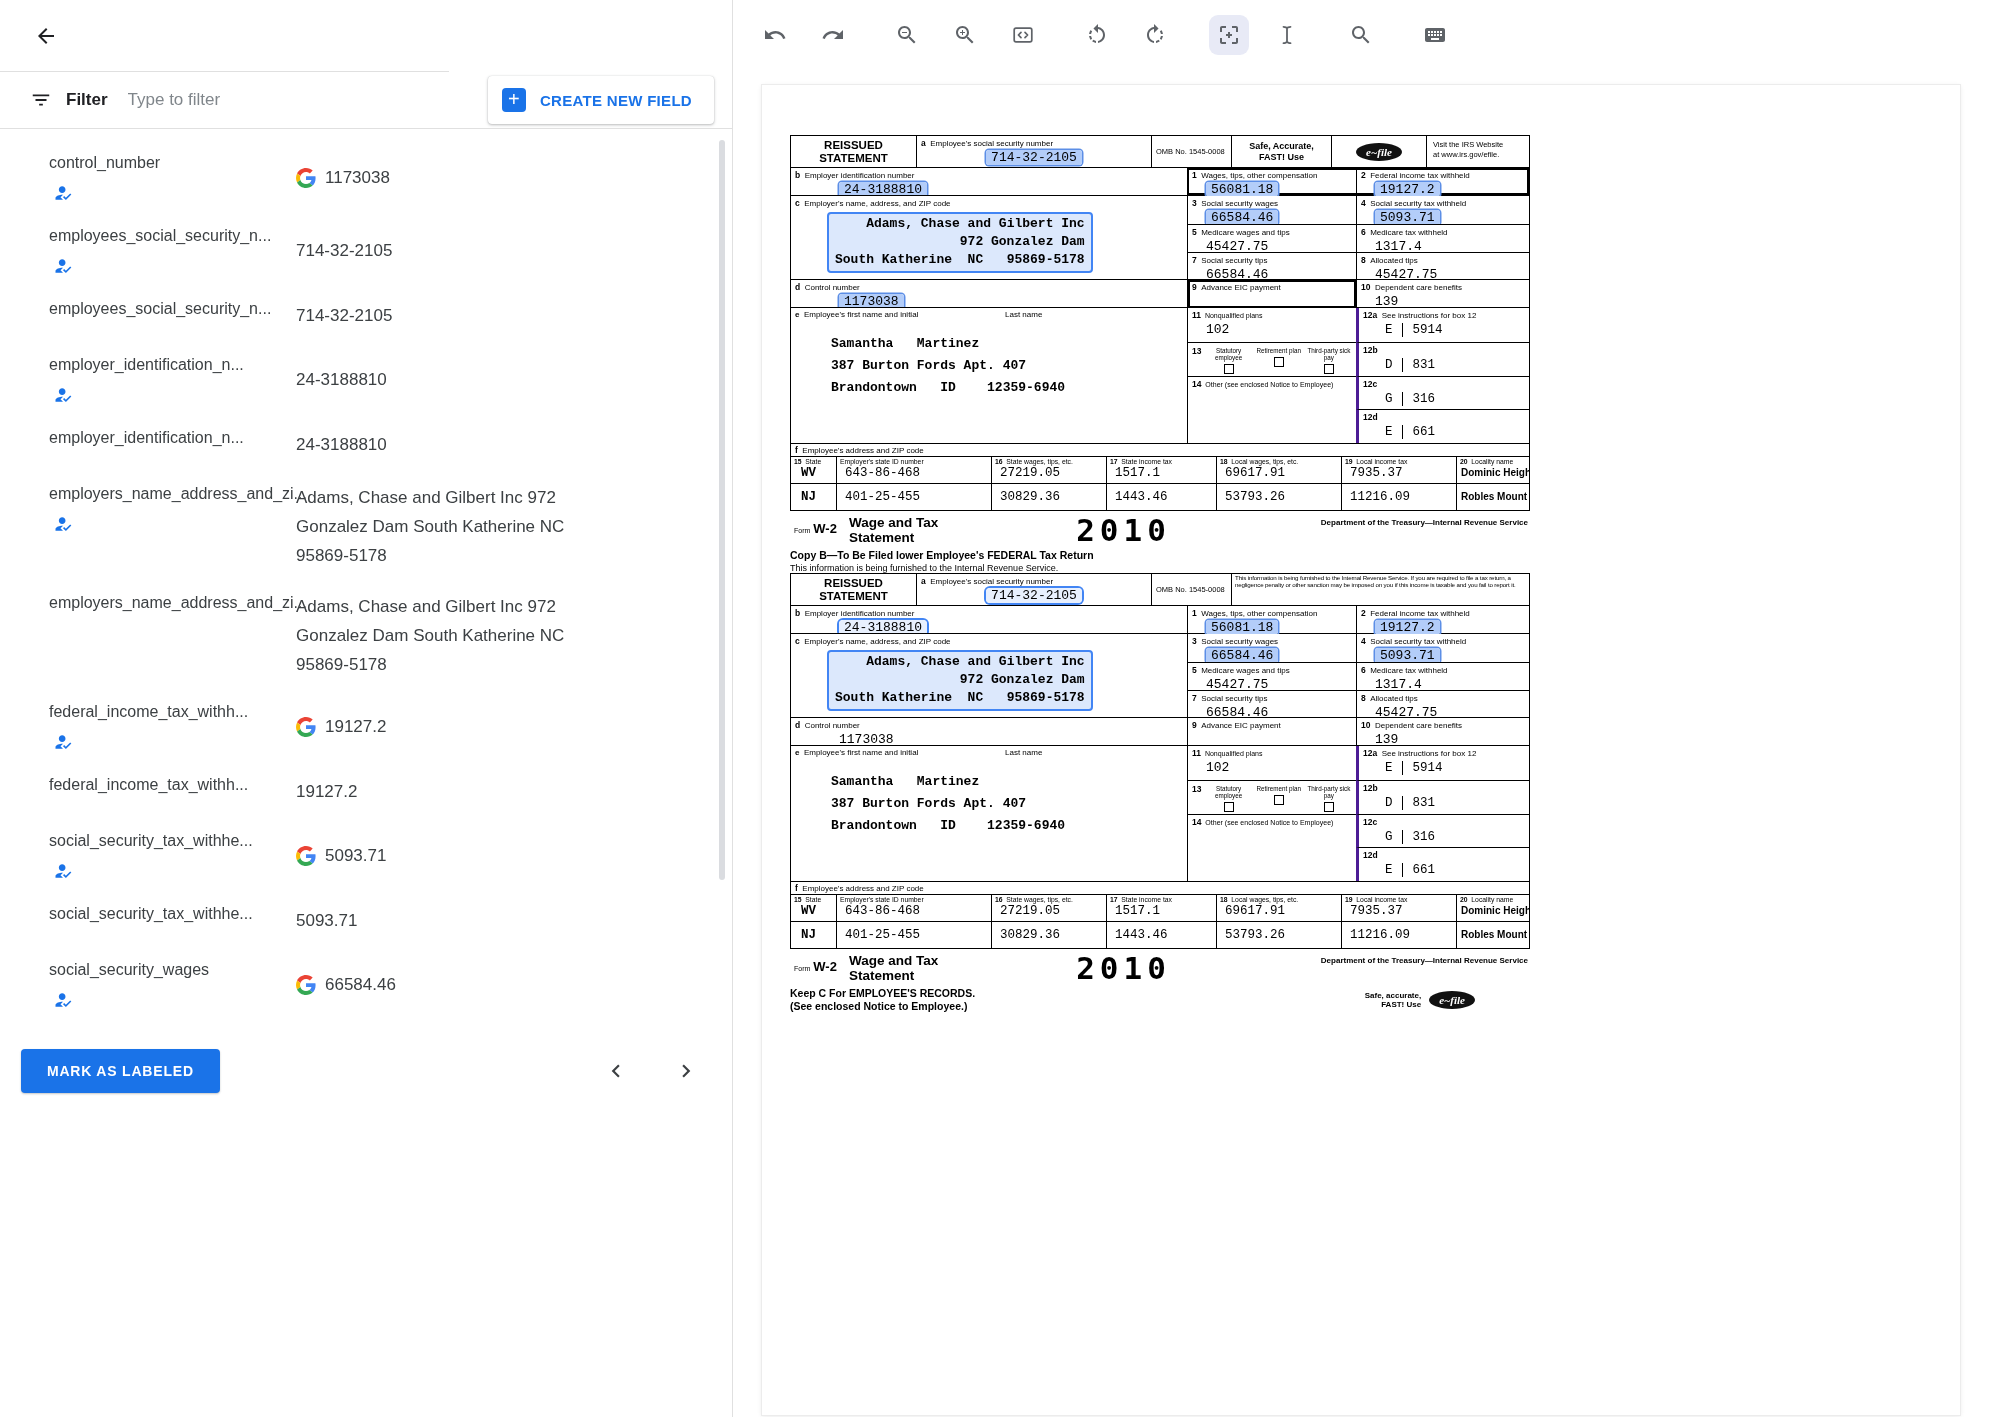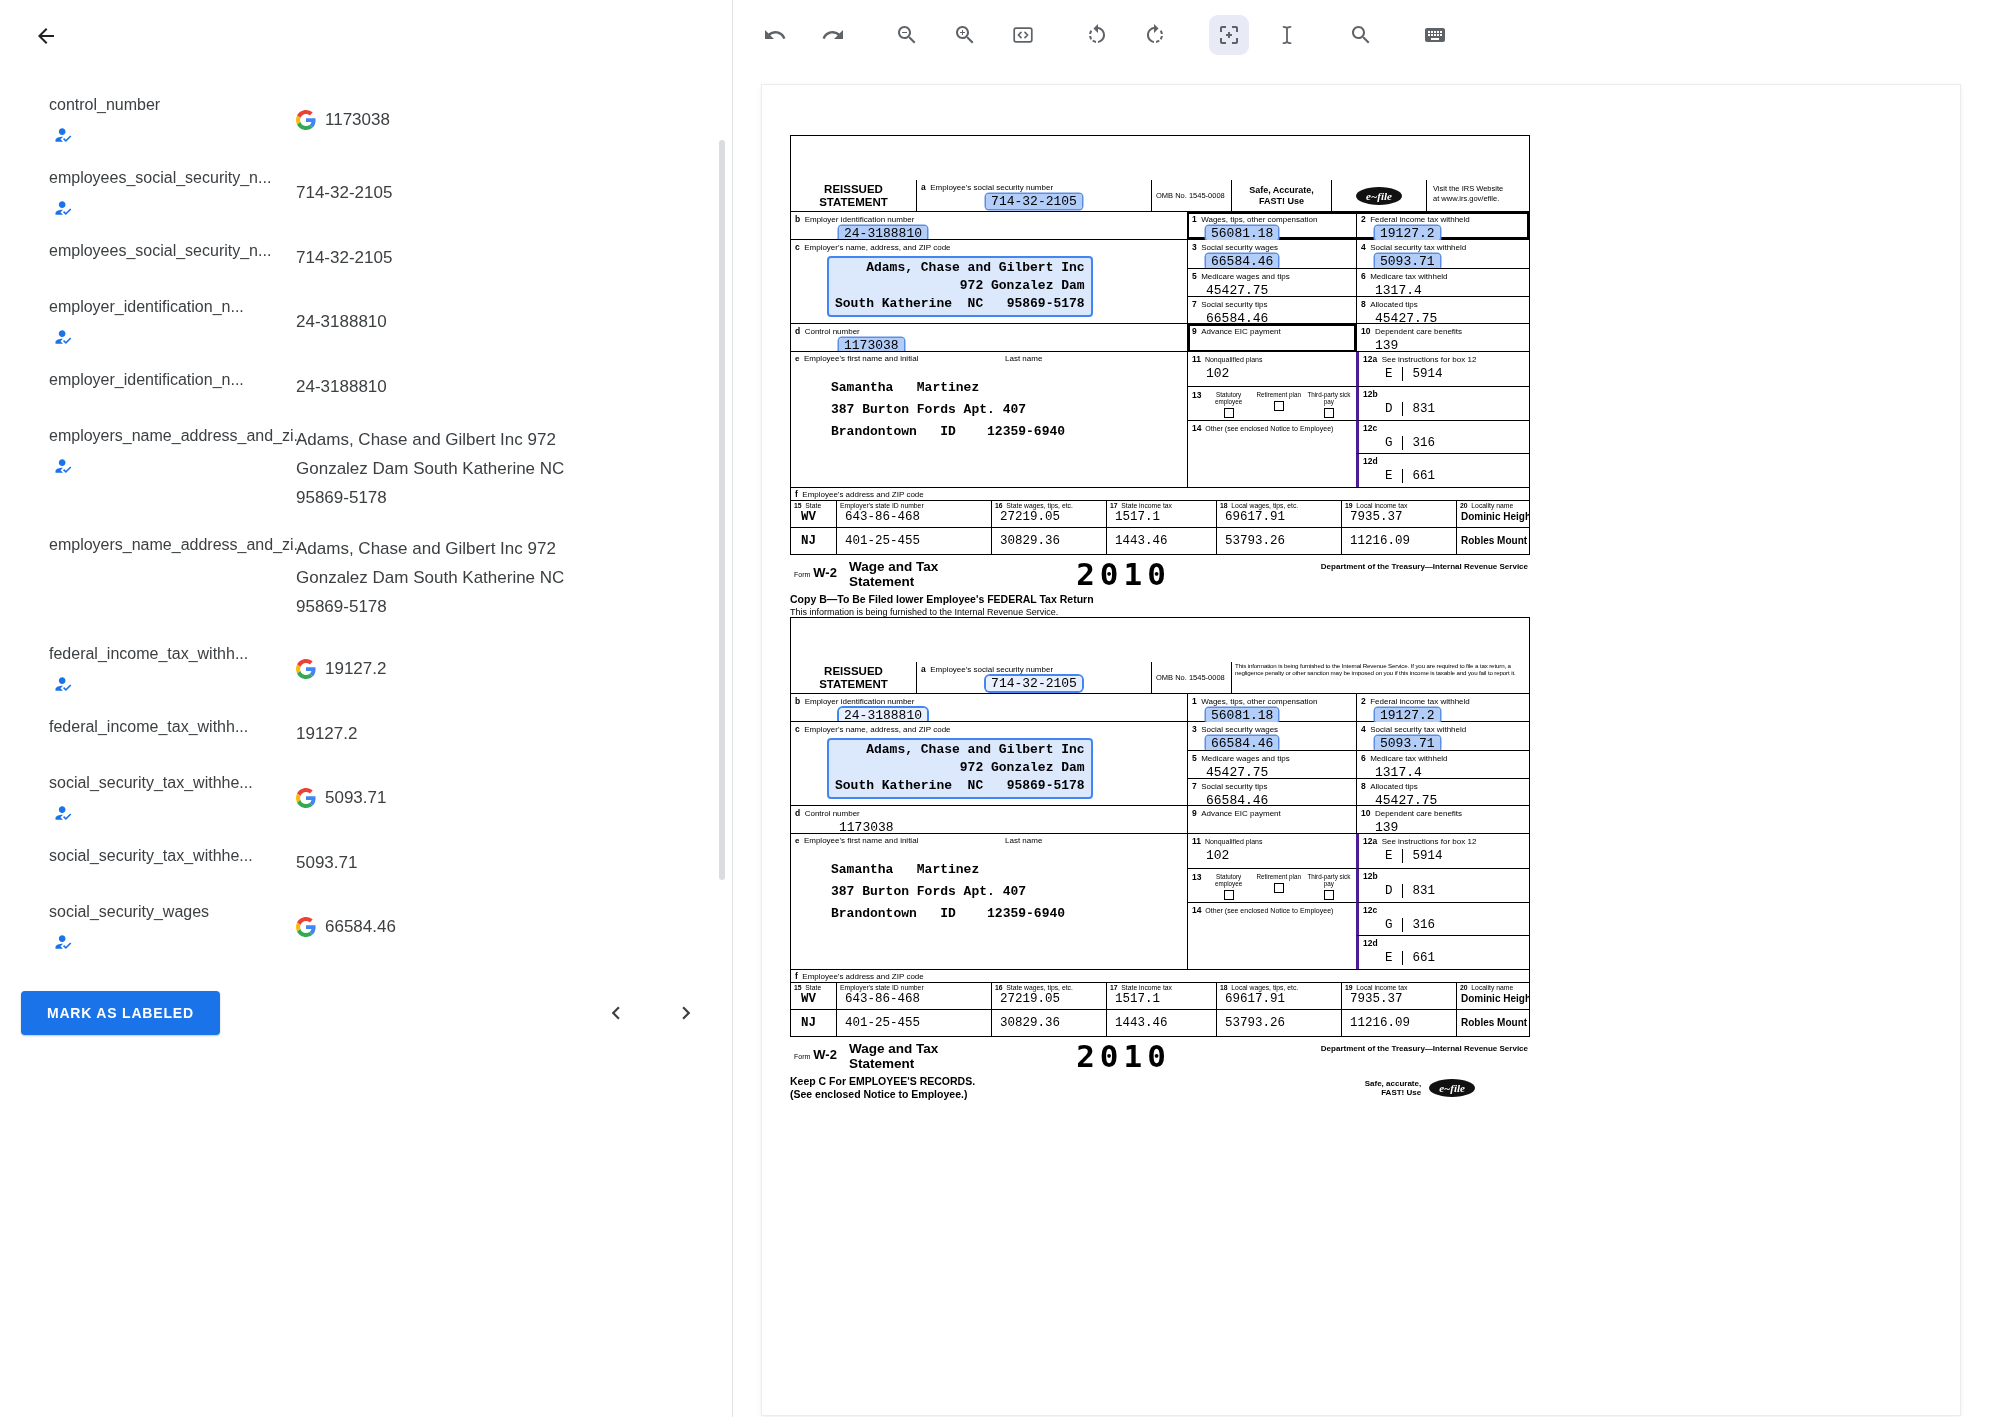--- a/index.html
+++ b/index.html
@@ -38,21 +38,21 @@
   .tool{width:40px;height:40px;margin-right:18px;border-radius:9px;display:flex;align-items:center;justify-content:center;}
   .tool.active{background:#e8eaf6;}
   .tgap{width:16px;flex:none;}
   .doc-area{flex:1;padding:15px 0 0 29px;}
   .page{width:1198px;height:1330px;background:#fff;box-shadow:0 0 0 1px #ececec,0 1px 5px rgba(0,0,0,.10);padding:50px 0 0 28px;}
 
   
   .w2wrap{width:740px;color:#000;}
   .w2{border:1px solid #000;background:#fff;}
   .r{display:flex;border-top:1px solid #000;}
-  .r.ra{border-top:none;height:31px;margin-top:44px;}
+  .r.ra{border-top:none;height:31px;}
   .c{border-left:1px solid #000;overflow:hidden;position:relative;}
   .c.fc{border-left:none;}
   .lbl{font-size:8px;line-height:10px;padding:2px 2px 0 4px;white-space:nowrap;}
   .lbl b{font-size:8.5px;}
   .val{font-family:"Liberation Mono",monospace;font-size:13px;line-height:15px;white-space:pre;}
   .val.b{font-weight:bold;}
   .n{margin:1px 0 0 18px;}
   .ind48{margin-left:48px;margin-top:1px;}
   .ctr{text-align:center;margin-top:1px;}
   .reiss{width:125px;display:flex;flex-direction:column;align-items:center;justify-content:center;font-weight:bold;font-size:11.5px;line-height:13px;}
@@ -126,20 +126,33 @@
 
 <div class="app">
   <div class="left">
     <div class="left-top">
       <button class="iconbtn" id="back-btn">
           <svg width="24" height="24" viewBox="0 0 24 24" fill="#202124">
             <path d="M20 11H7.83l5.59-5.59L12 4l-8 8 8 8 1.41-1.41L7.83 13H20v-2z"></path>
           </svg>
         </button>
     </div>
+    <div class="filter-row">
+      <span id="filter-icon" style="display:flex;">
+          <svg width="22" height="22" viewBox="0 0 24 24" fill="#202124">
+            <path d="M10 18h4v-2h-4v2zM3 6v2h18V6H3zm3 7h12v-2H6v2z"></path>
+          </svg>
+        </span>
+      <span class="filter-label">Filter</span>
+      <input class="filter-input" placeholder="Type to filter" style="">
+      <button class="create-btn">
+        <span class="plusbox">+</span>
+        <span>CREATE NEW FIELD</span>
+      </button>
+    </div>
     <div class="field-list" id="field-list">
         <div class="field-item">
           <div class="fi-left">
             <div class="fi-label">control_number</div>
             <div class="fi-human"><svg width="20" height="20" viewBox="0 0 24 24" fill="#1a73e8">
                 <path d="M9 17l3-2.94c-.39-.04-.68-.06-1-.06-2.67 0-8 1.34-8 4v2h9l-3-3zm2-5c2.21 0 4-1.79 4-4s-1.79-4-4-4-4 1.79-4 4 1.79 4 4 4zm4.47 8.5L12 17l1.4-1.41 2.07 2.08 5.13-5.17 1.4 1.41z"></path>
               </svg></div>
           </div>
           <div class="fi-value">
             <span class="g-badge"><svg width="20" height="20" viewBox="0 0 48 48">

